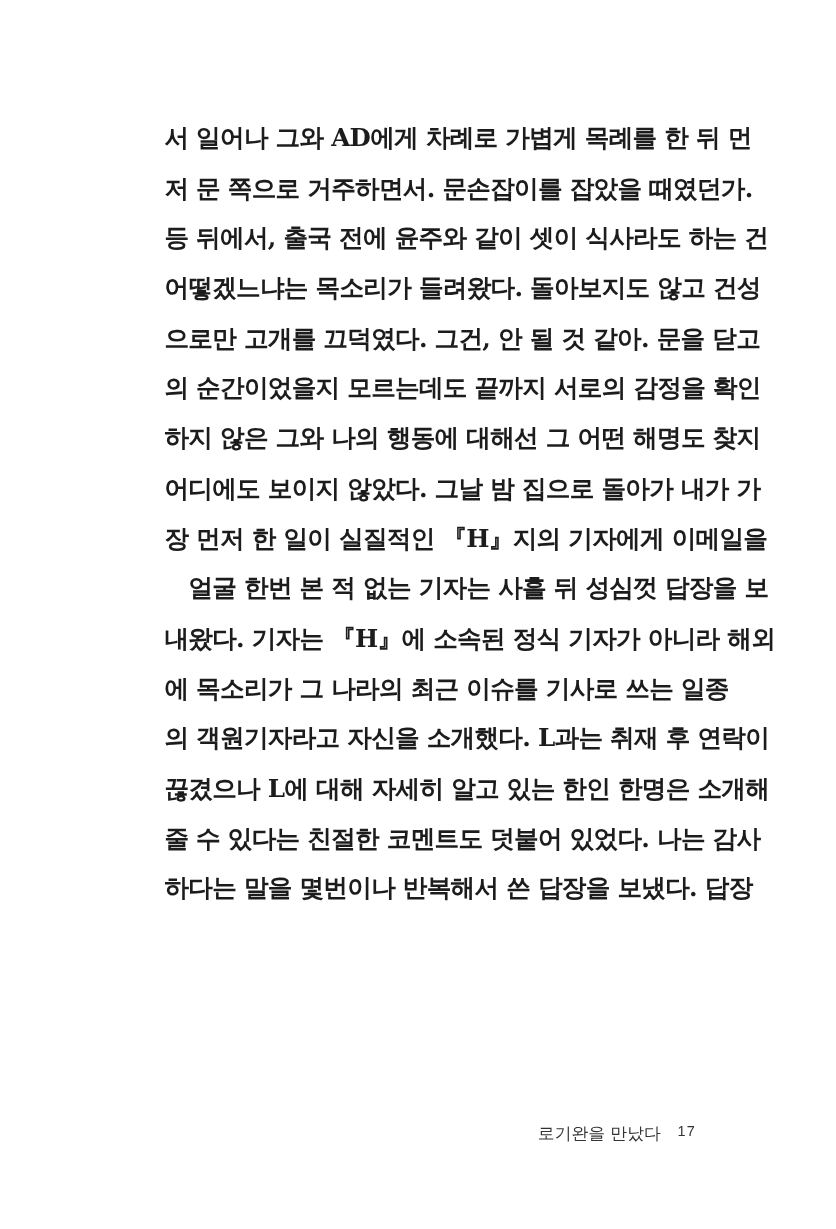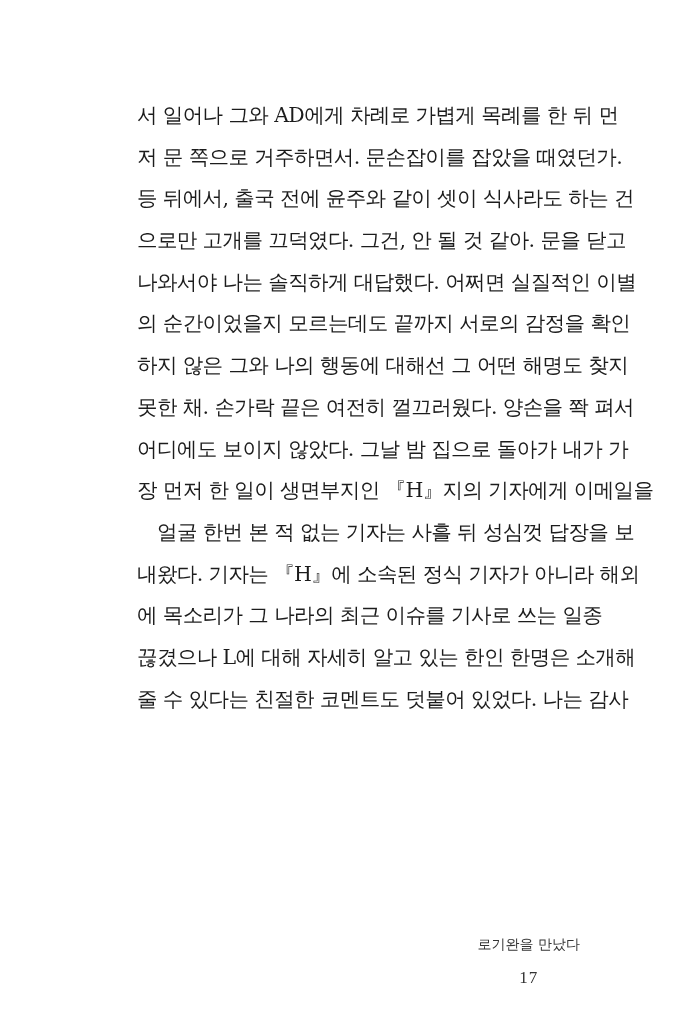--- a/index.html
+++ b/index.html
@@ -20,20 +20,21 @@
     left: 0; top: 0;
     width: 697px;
     height: 1024px;
     background: #ffffff;
   }
   .text-block {
     position: absolute;
     left: 137px;
     top: 97px;
     width: 442px;
+    font-weight: bold;
   }
   .line {
     display: block;
     height: 41.7px;
     line-height: 36px;
     font-size: 20.5px;
     white-space: nowrap;
     text-align: justify;
     text-align-last: justify;
     letter-spacing: -0.6px;
@@ -46,55 +47,55 @@
     padding-left: 20px;
   }
   .footer {
     position: absolute;
     top: 936px;
     right: 117px;
     font-size: 14px;
     color: #333333;
     white-space: nowrap;
     display: flex;
-    align-items: center;
+    align-items: flex-start;
     gap: 14px;
-    flex-direction: column;
   }
   .footer .page-number {
-    font-family: Liberation Serif, serif;
-    font-size: 17px;
+    font-family: Liberation Sans, sans-serif;
+    font-size: 12px;
     letter-spacing: 1px;
   }
 </style>
 </head>
 <body>
 
 <div class="page">
   <div class="text-block">
 
     <div>
       <span class="line">서 일어나 그와 AD에게 차례로 가볍게 목례를 한 뒤 먼</span>
       <span class="line">저 문 쪽으로 거주하면서. 문손잡이를 잡았을 때였던가.</span>
       <span class="line">등 뒤에서, 출국 전에 윤주와 같이 셋이 식사라도 하는 건</span>
+      <span class="line">어떻겠느냐는 목소리가 들려왔다. 돌아보지도 않고 건성</span>
       <span class="line">으로만 고개를 끄덕였다. 그건, 안 될 것 같아. 문을 닫고</span>
-      <span class="line">나와서야 나는 솔직하게 대답했다. 어쩌면 실질적인 이별</span>
       <span class="line">의 순간이었을지 모르는데도 끝까지 서로의 감정을 확인</span>
       <span class="line">하지 않은 그와 나의 행동에 대해선 그 어떤 해명도 찾지</span>
-      <span class="line">못한 채. 손가락 끝은 여전히 껄끄러웠다. 양손을 쫙 펴서</span>
       <span class="line">어디에도 보이지 않았다. 그날 밤 집으로 돌아가 내가 가</span>
-      <span class="line">장 먼저 한 일이 생면부지인 『H』지의 기자에게 이메일을</span>
+      <span class="line">장 먼저 한 일이 실질적인 『H』지의 기자에게 이메일을</span>
     </div>
 
     <div>
       <span class="line indent">얼굴 한번 본 적 없는 기자는 사흘 뒤 성심껏 답장을 보</span>
       <span class="line">내왔다. 기자는 『H』에 소속된 정식 기자가 아니라 해외</span>
       <span class="line">에 목소리가 그 나라의 최근 이슈를 기사로 쓰는 일종</span>
+      <span class="line">의 객원기자라고 자신을 소개했다. L과는 취재 후 연락이</span>
       <span class="line">끊겼으나 L에 대해 자세히 알고 있는 한인 한명은 소개해</span>
       <span class="line">줄 수 있다는 친절한 코멘트도 덧붙어 있었다. 나는 감사</span>
+      <span class="line">하다는 말을 몇번이나 반복해서 쓴 답장을 보냈다. 답장</span>
     </div>
   </div>
 
   <div class="footer">
     <span class="running-title">로기완을 만났다</span>
     <span class="page-number">17</span>
   </div>
 </div>
 
 </body></html>

